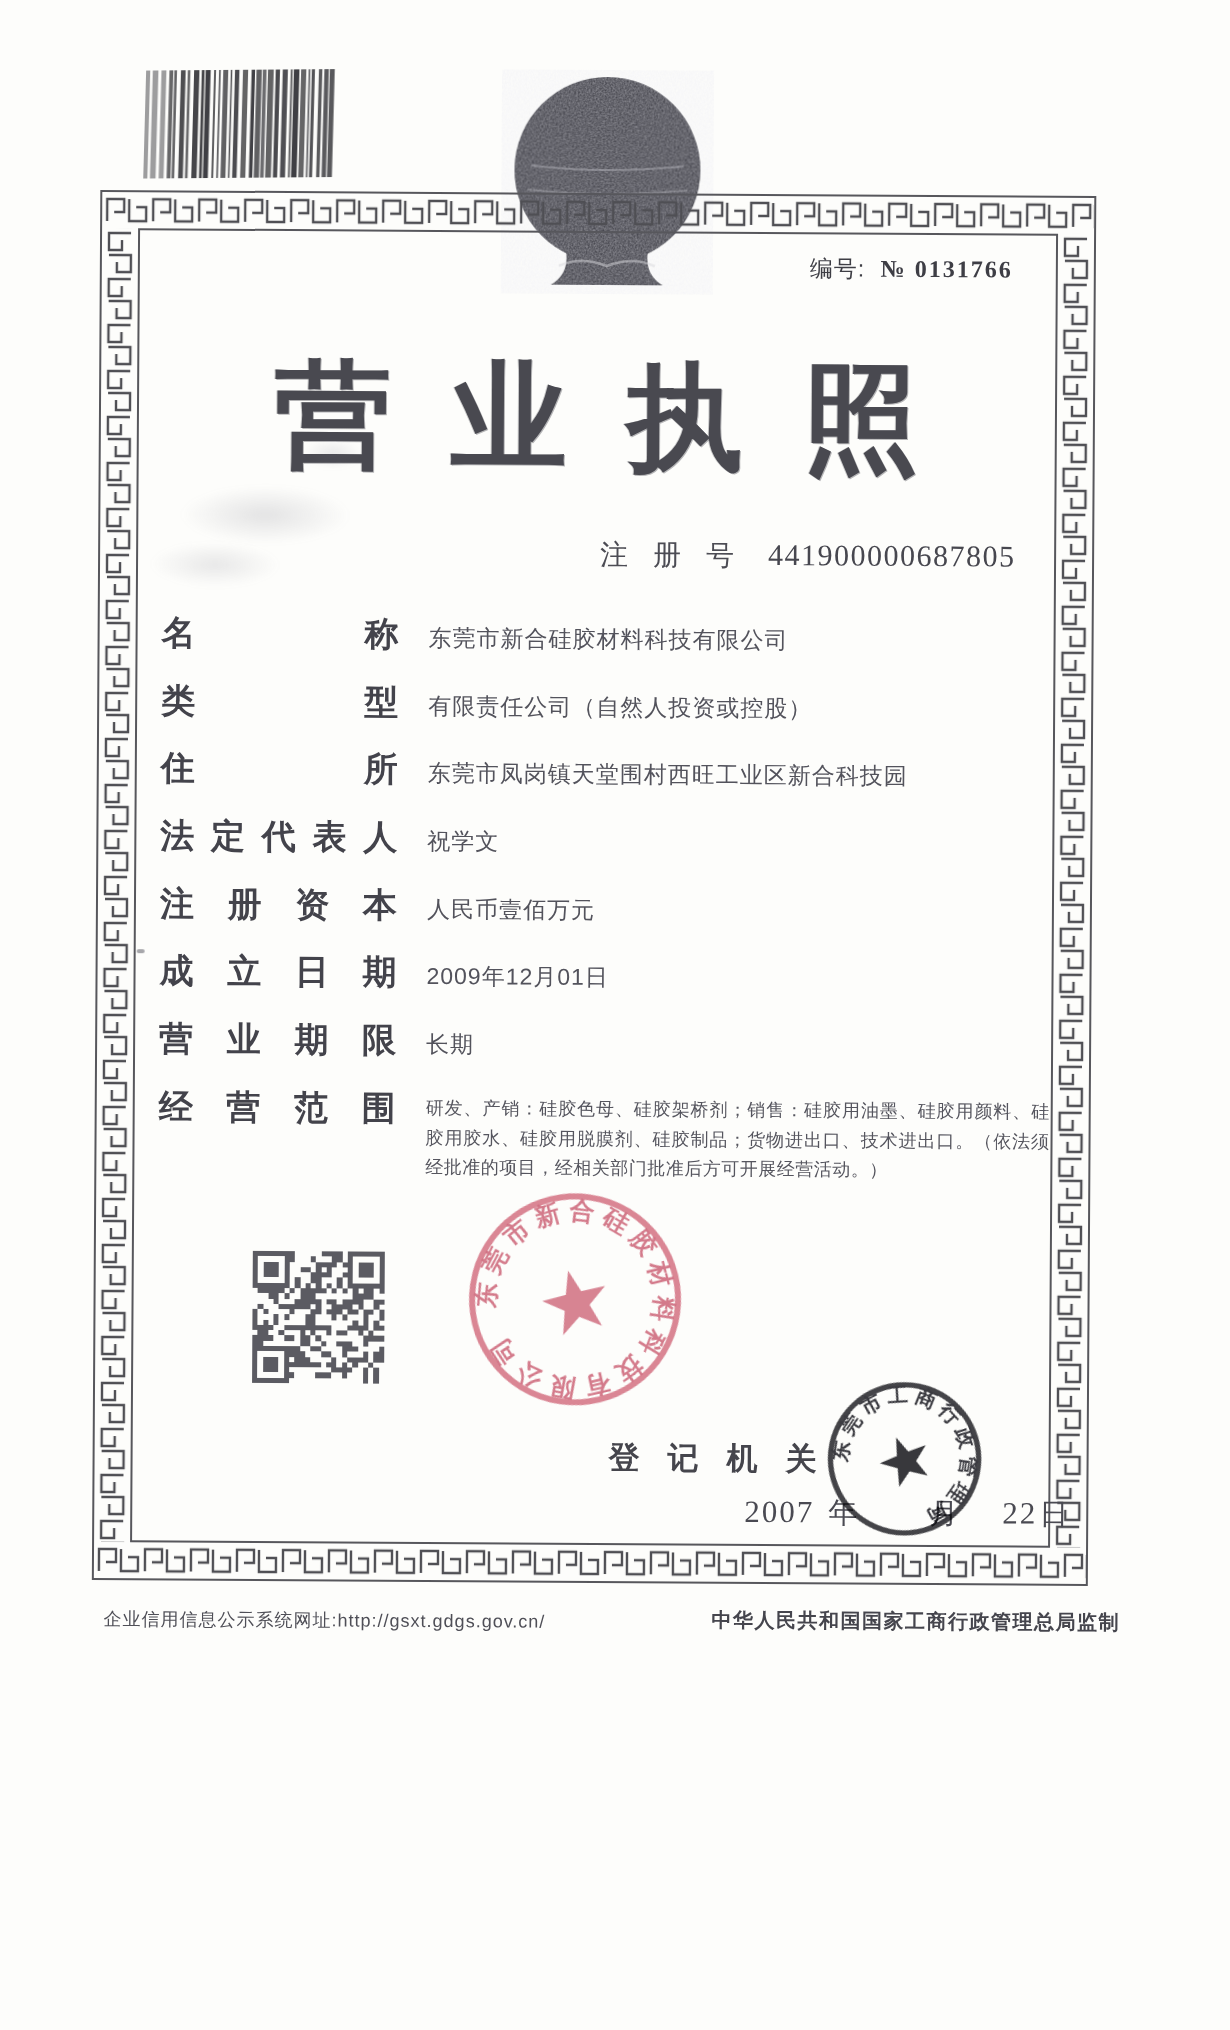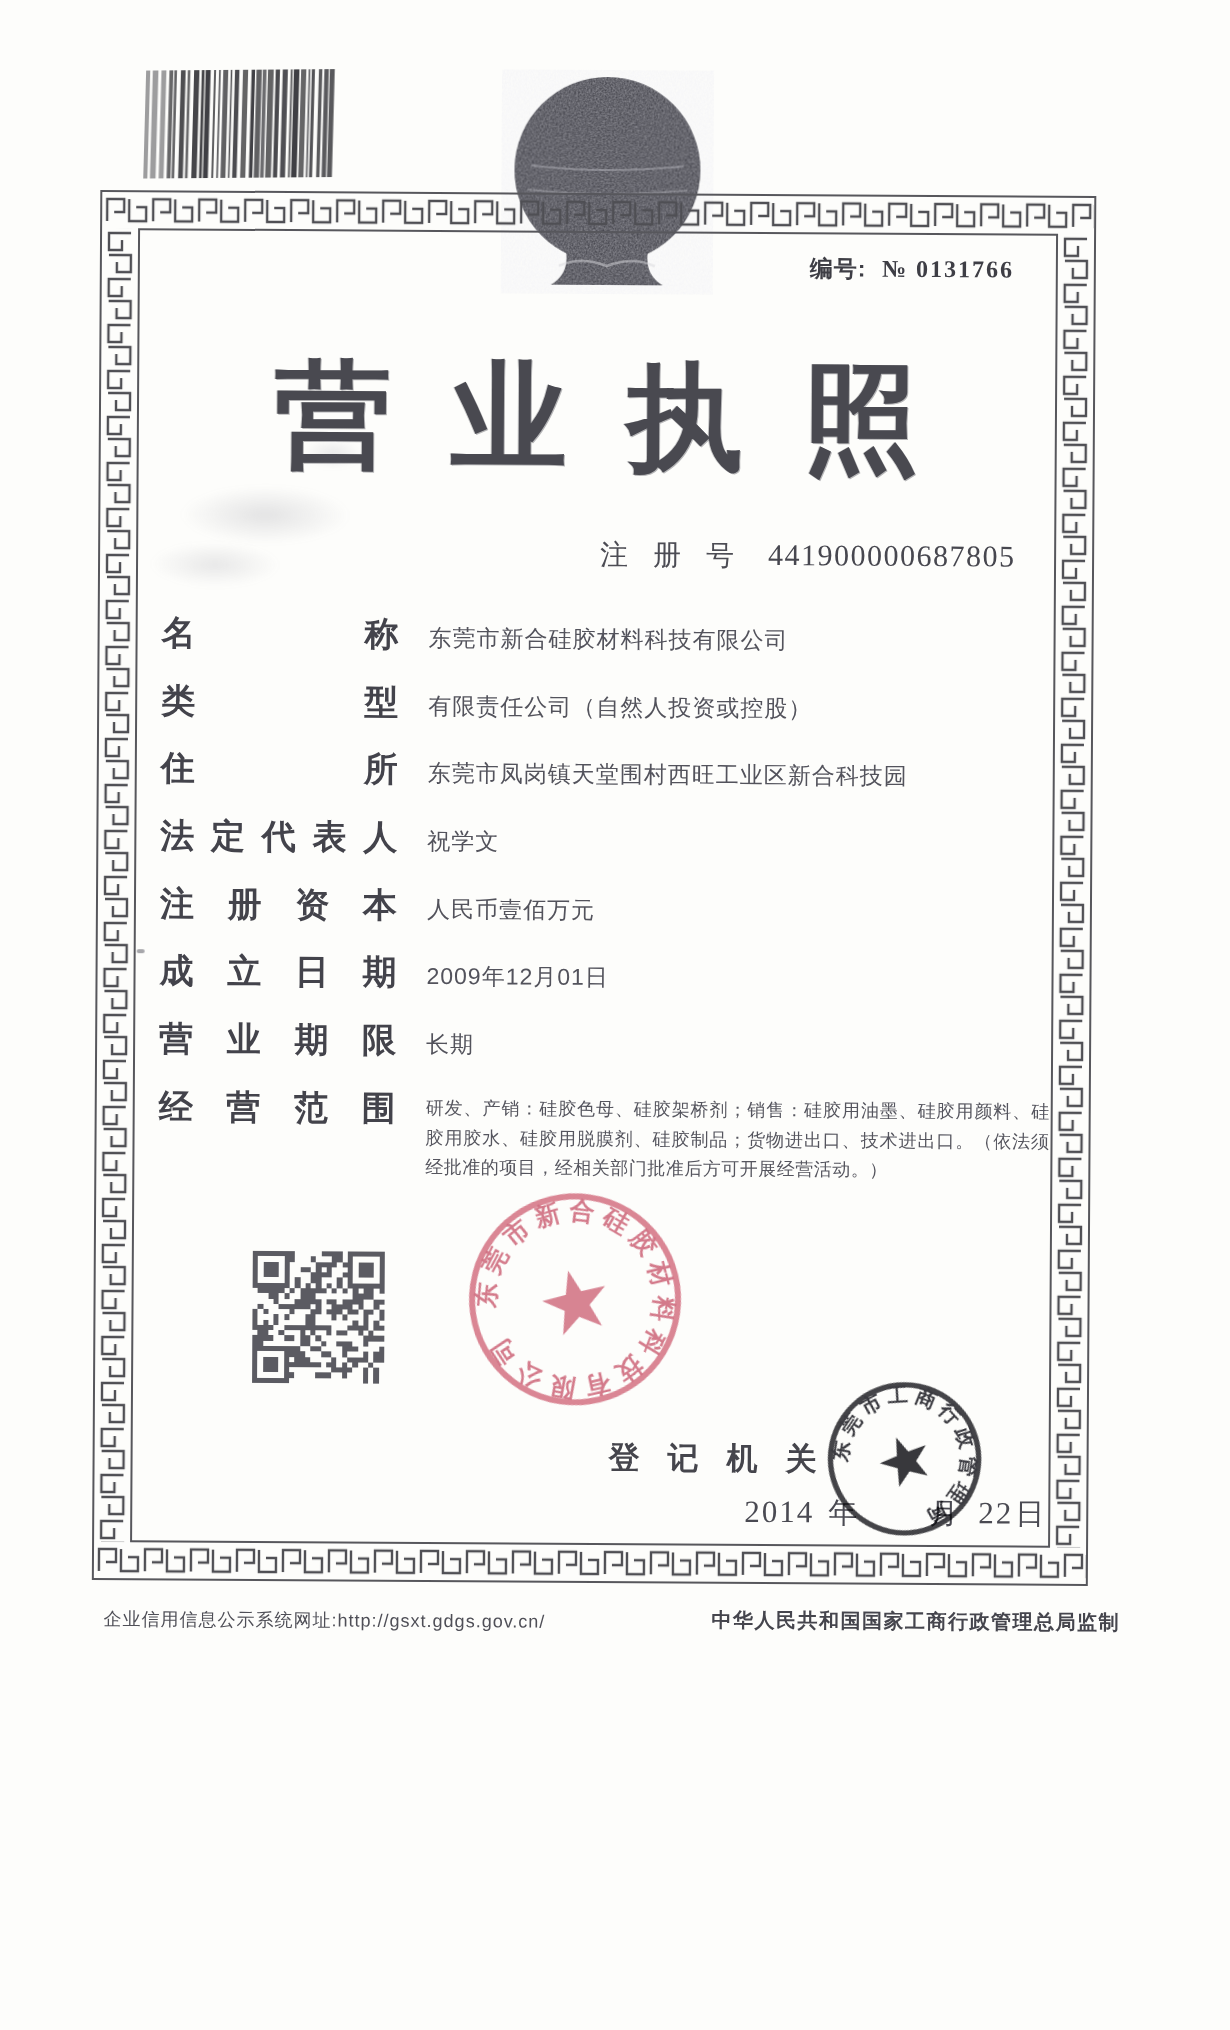--- a/index.html
+++ b/index.html
@@ -25,21 +25,21 @@
   .strip-top{left:0;top:0;width:992px;height:36px;}
   .strip-bottom{left:0;bottom:0;width:992px;height:36px;}
   .strip-left{left:0;top:36px;width:36px;height:1314px;}
   .strip-right{right:0;top:36px;width:36px;height:1314px;}
   .frame-inner{position:absolute;left:36px;top:36px;right:36px;bottom:36px;
     border:2px solid #57575c;}
 
   
   .serial{position:absolute;left:806px;top:252px;white-space:nowrap;
     font-size:23px;color:#3e3e45;letter-spacing:1px;}
-  .serial .lbl{font-weight:700;margin-top:38px;}
+  .serial .lbl{font-weight:400;margin-top:38px;}
   .serial .val{font-family:"Liberation Serif", serif;font-weight:700;font-size:24px;margin-left:8px;letter-spacing:2px;}
 
   
   .title{position:absolute;left:96px;top:340px;width:996px;text-align:center;}
   .title span{display:inline-block;transform:translateX(30px);
     font-size:116px;font-weight:800;letter-spacing:60px;color:#494950;
     text-shadow:1px 1px 0 rgba(73,73,80,.4), -1px 0 0 rgba(73,73,80,.3);}
 
   
   .regline{position:absolute;left:598px;top:536px;display:flex;align-items:baseline;}
@@ -66,21 +66,21 @@
     transform:rotate(-22deg);mix-blend-mode:multiply;opacity:.95;filter:blur(0.2px);}
 
   
   .registrar{position:absolute;left:612px;top:1437px;width:208px;
     font-size:31px;font-weight:700;color:#45454c;}
   .dateline{position:absolute;left:748px;top:1492px;white-space:nowrap;
     font-size:29px;color:#4a4a52;}
   .dateline .num{font-family:"Liberation Serif", serif;font-size:31px;letter-spacing:2px;}
   .dateline .u-year{margin-left:14px;}
   .dateline .u-month{margin-left:72px;}
-  .dateline .d-day{margin-left:20px;}
+  .dateline .d-day{margin-left:44px;}
   .dateline .u-day{margin-left:2px;}
 
   
   .footer-left{position:absolute;left:108px;top:1610px;font-size:18px;
     color:#4f4f57;letter-spacing:1px;}
   .footer-right{position:absolute;left:716px;top:1606px;font-size:20px;font-weight:600;
     color:#45454d;letter-spacing:1.5px;}
 
   
   .smudge{position:absolute;border-radius:50%;filter:blur(3px);pointer-events:none;}
@@ -594,21 +594,21 @@
   </svg>
 
   <div class="registrar js-spread">
       <span>登</span>
       <span>记</span>
       <span>机</span>
       <span>关</span>
     </div>
 
   <div class="dateline">
-    <span class="num">2014</span><span class="u-year">年</span><span class="u-month">月</span><span class="num d-day">22</span><span class="u-day">日</span>
+    <span class="num">2007</span><span class="u-year">年</span><span class="u-month">月</span><span class="num d-day">22</span><span class="u-day">日</span>
   </div>
 
   <svg class="seal-black" viewBox="0 0 170 170">
     <defs>
       <path id="bsc" d="M85,85 m -57,0 a 57,57 0 1,1 114,0 a 57,57 0 1,1 -114,0"></path>
     </defs>
     <circle cx="85" cy="85" r="74" fill="none" stroke="#2e2e33" stroke-width="5.5" opacity=".95"></circle>
     <text font-size="20.5" fill="#303036" letter-spacing="5" font-weight="600">
       <textPath href="#bsc" startOffset="5%">东莞市工商行政管理局</textPath>
     </text>

